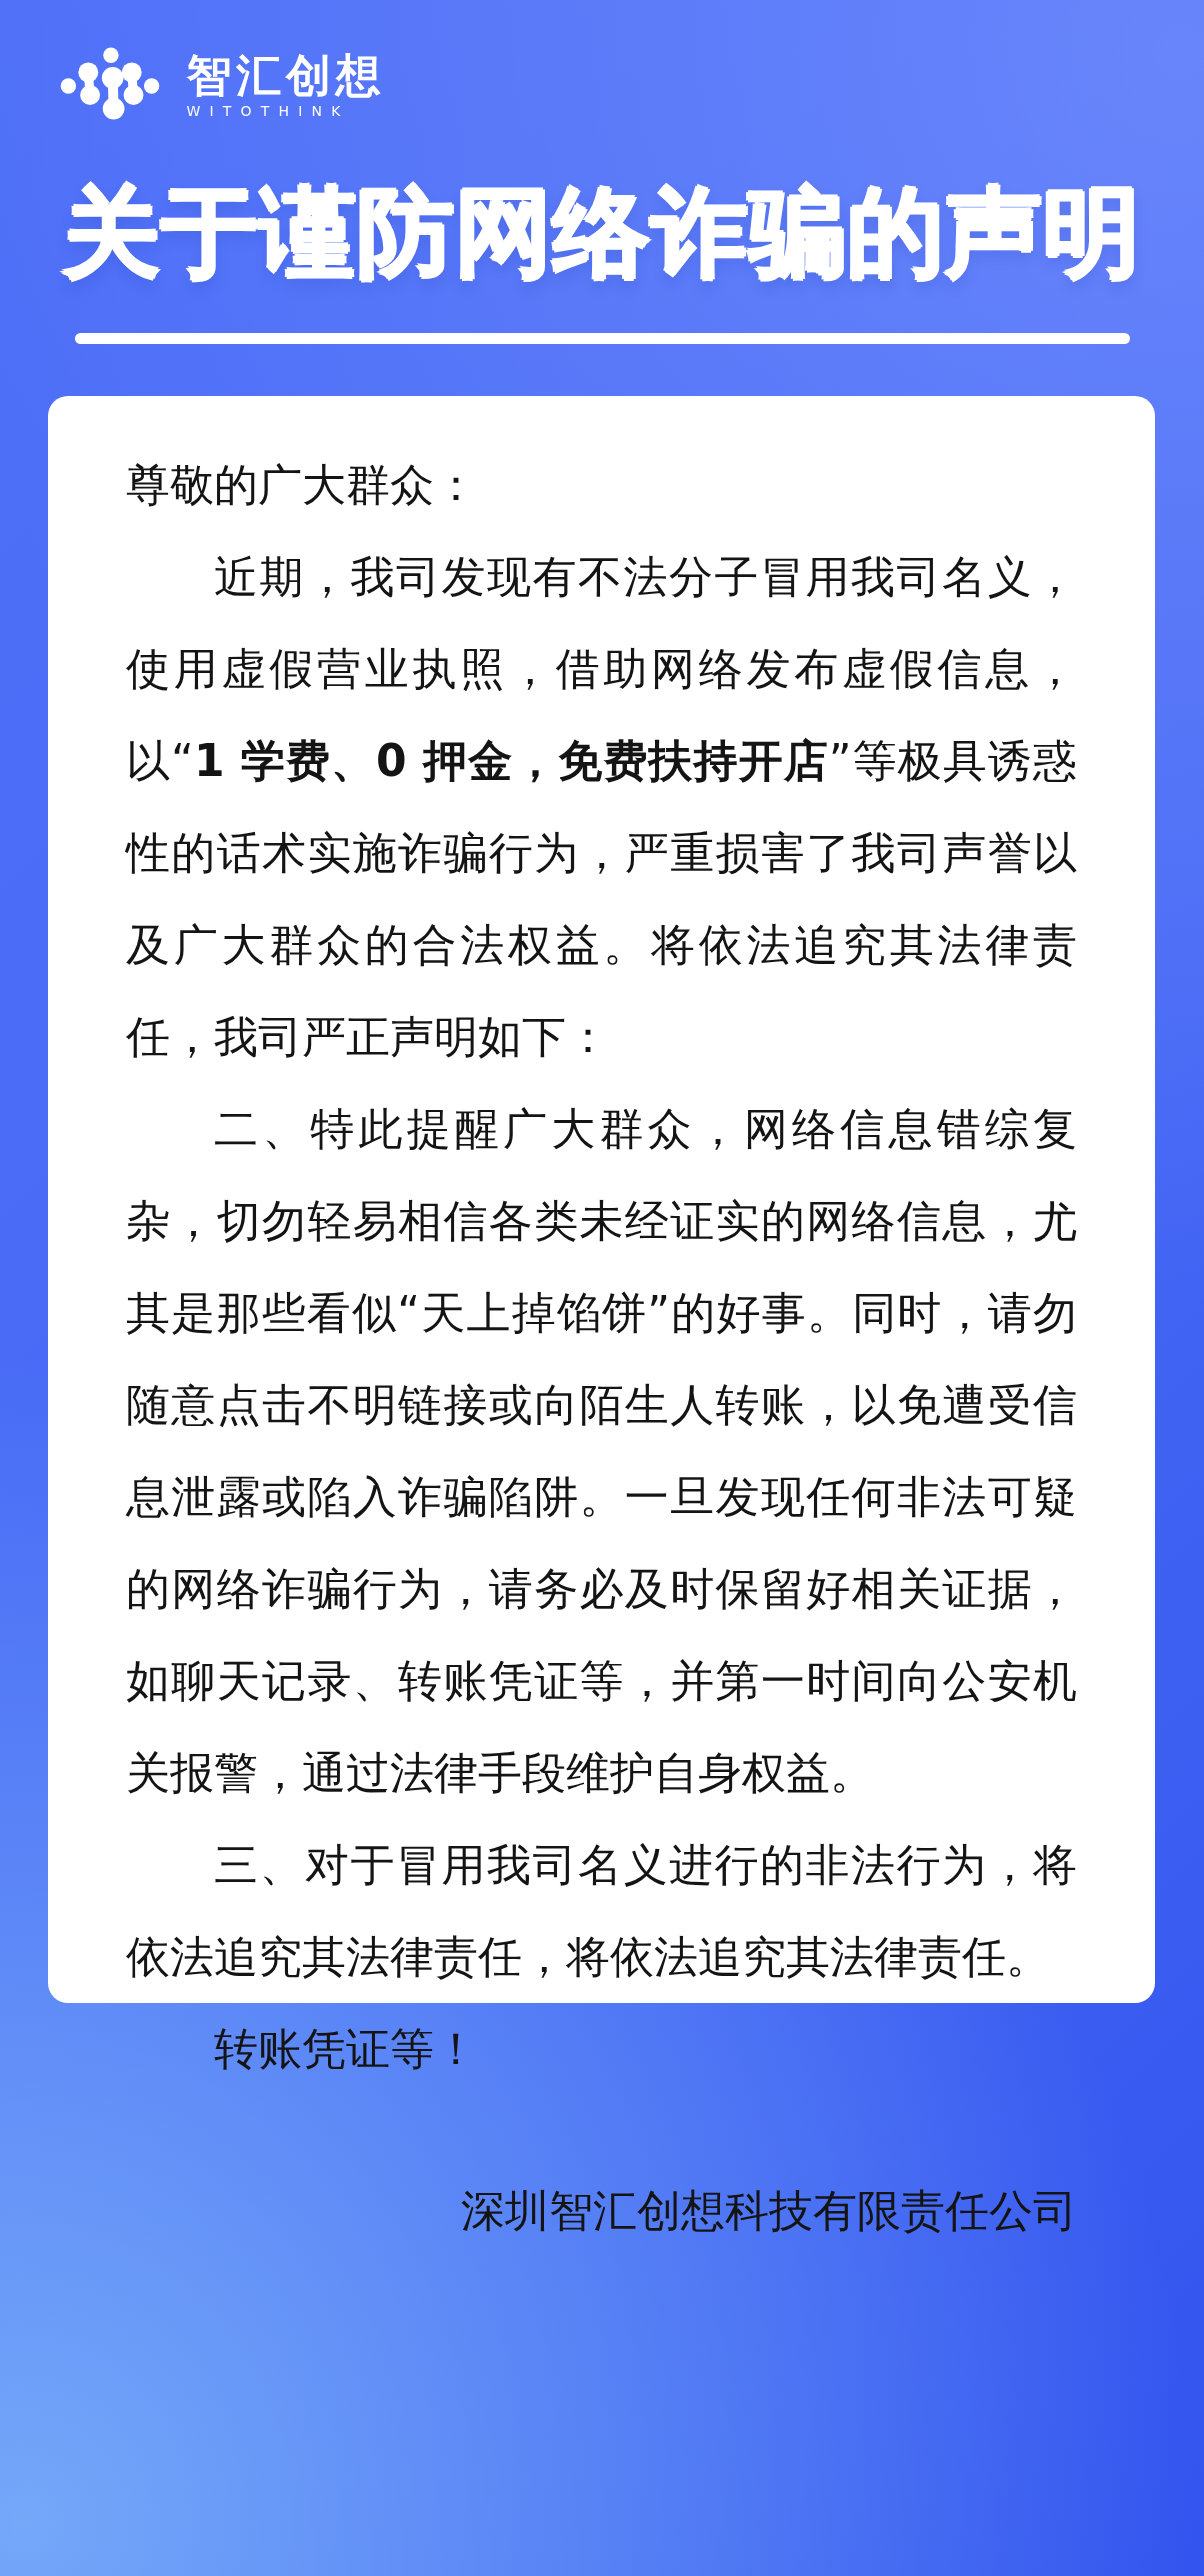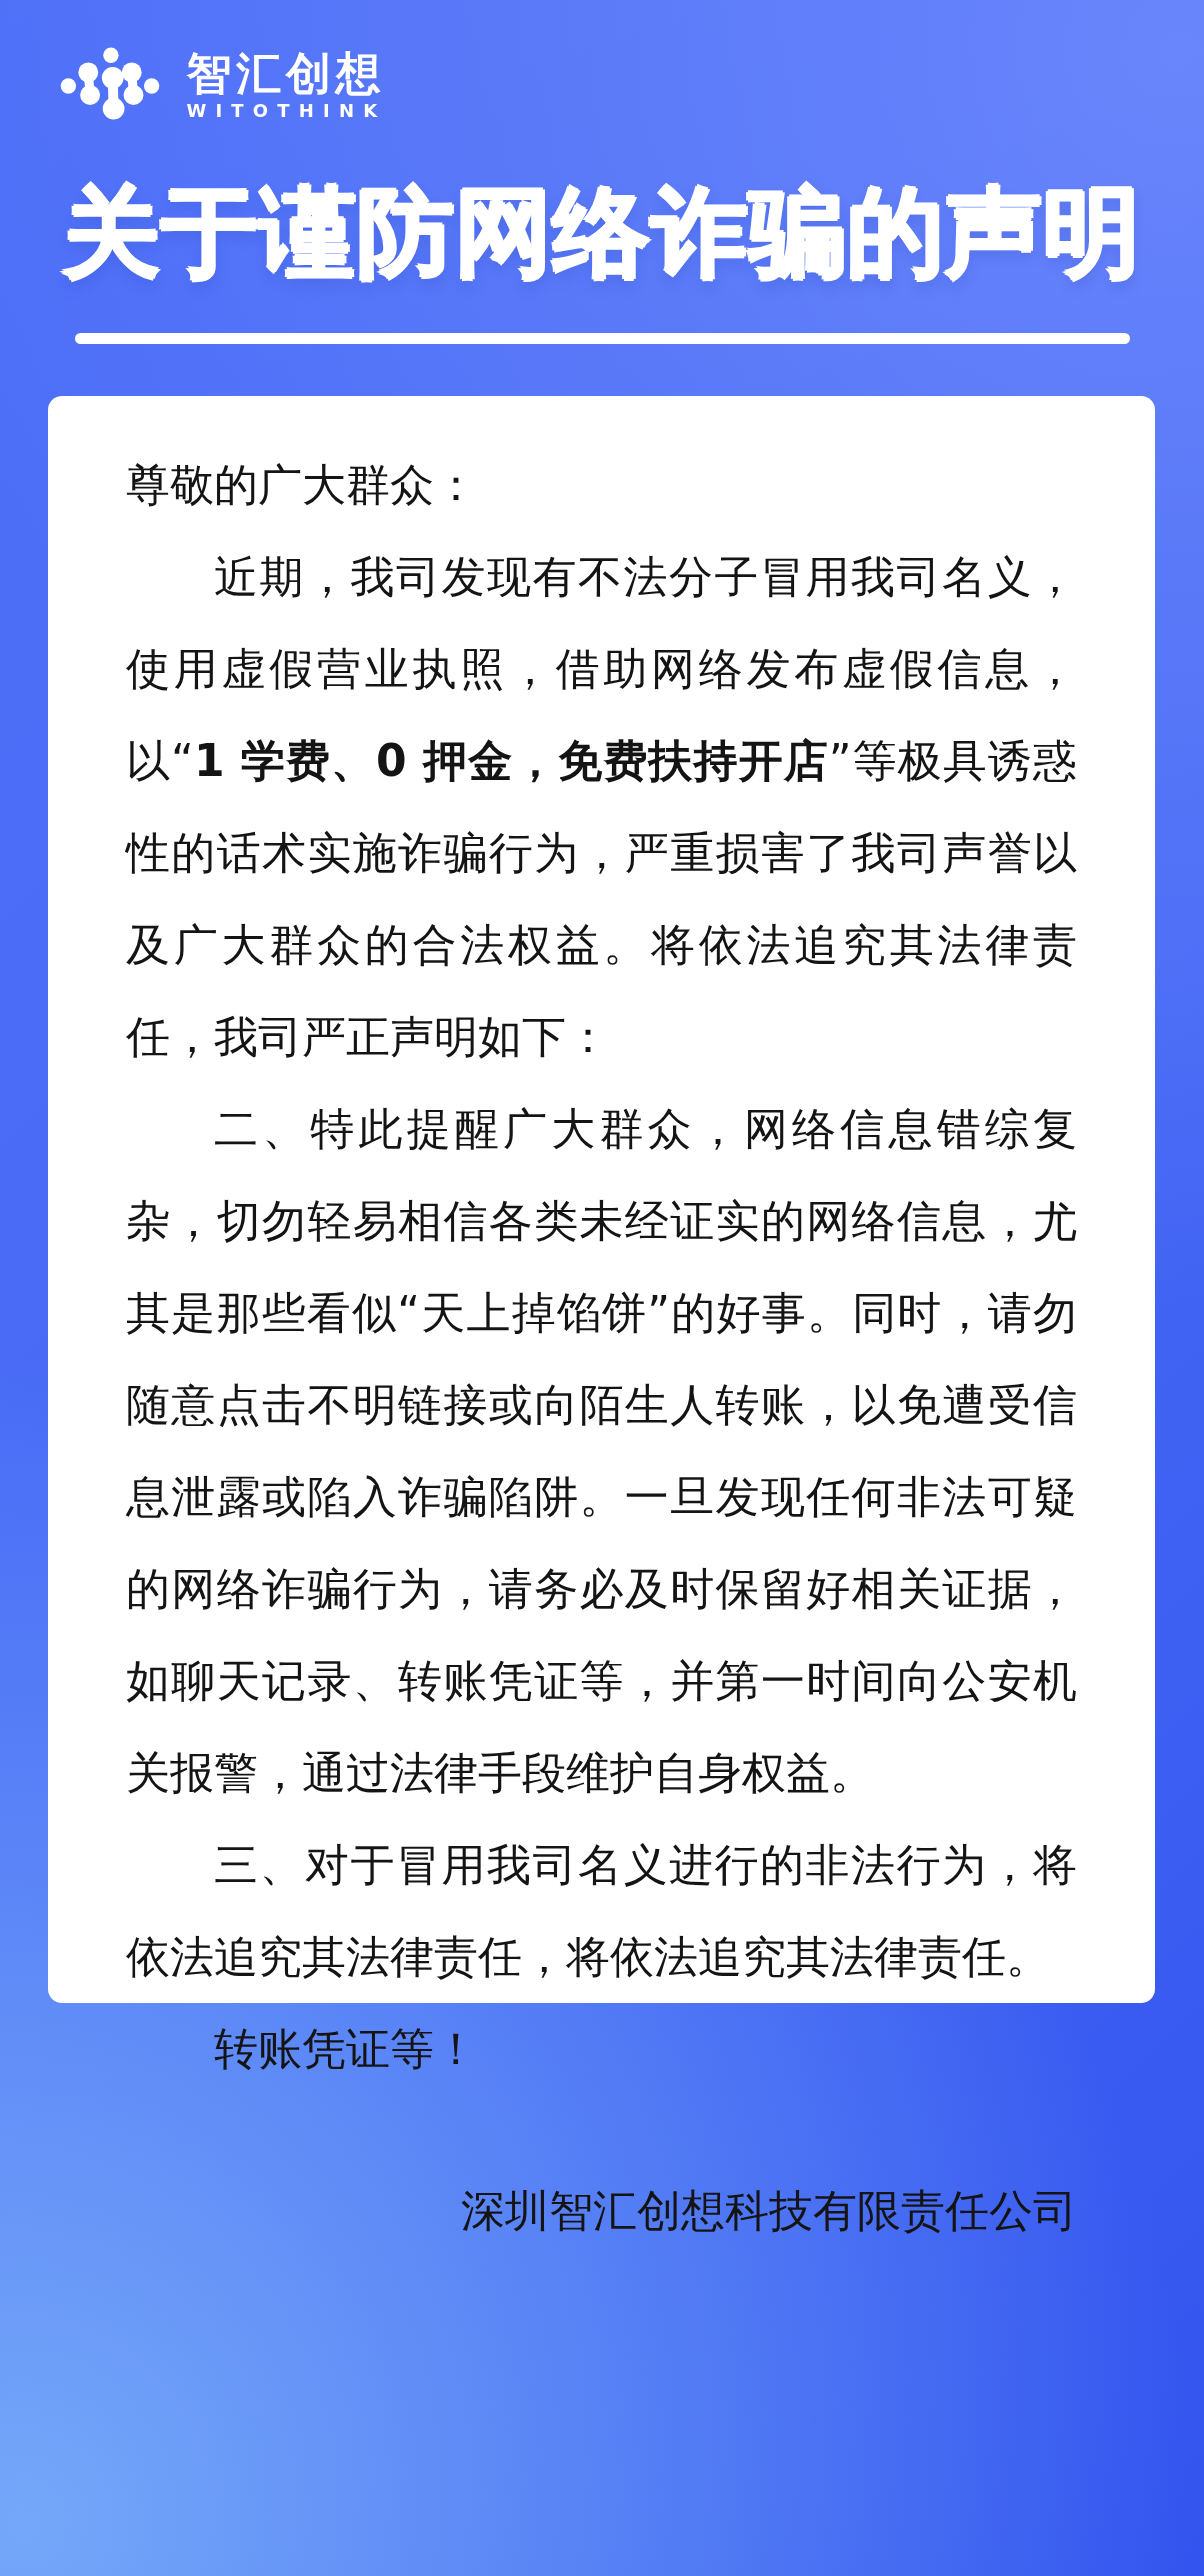--- a/index.html
+++ b/index.html
@@ -30,22 +30,22 @@
   }
   .logo-icon { width: 114px; height: 81px; display: block; }
   .brand-text { margin-left: 19.4px; color: #ffffff; }
   .brand-cn {
     font-size: 45px;
     font-weight: 800;
     letter-spacing: 4.8px;
     line-height: 1.05;
   }
   .brand-en {
-    font-size: 18px;
-    font-weight: 700;
+    font-size: 14px;
+    font-weight: 400;
     letter-spacing: 9.2px;
     margin-top: 2.9px;
   }
 
   
   .title {
     position: absolute;
     top: 180px;
     left: 0;
     width: 100%;
@@ -70,21 +70,21 @@
   }
 
   
   .card {
     position: absolute;
     top: 396px;
     left: 48px;
     width: 1107px;
     height: 1607px;
     background: #ffffff;
-    border-radius: 14px;
+    border-radius: 20px;
     box-sizing: border-box;
     padding: 43px 78px 0 78px;
   }
   .body-text {
     font-size: 44px;
     line-height: 92px;
     color: #141414;
     text-align: justify;
   }
   .body-text p { margin: 0; text-indent: 2em; }

